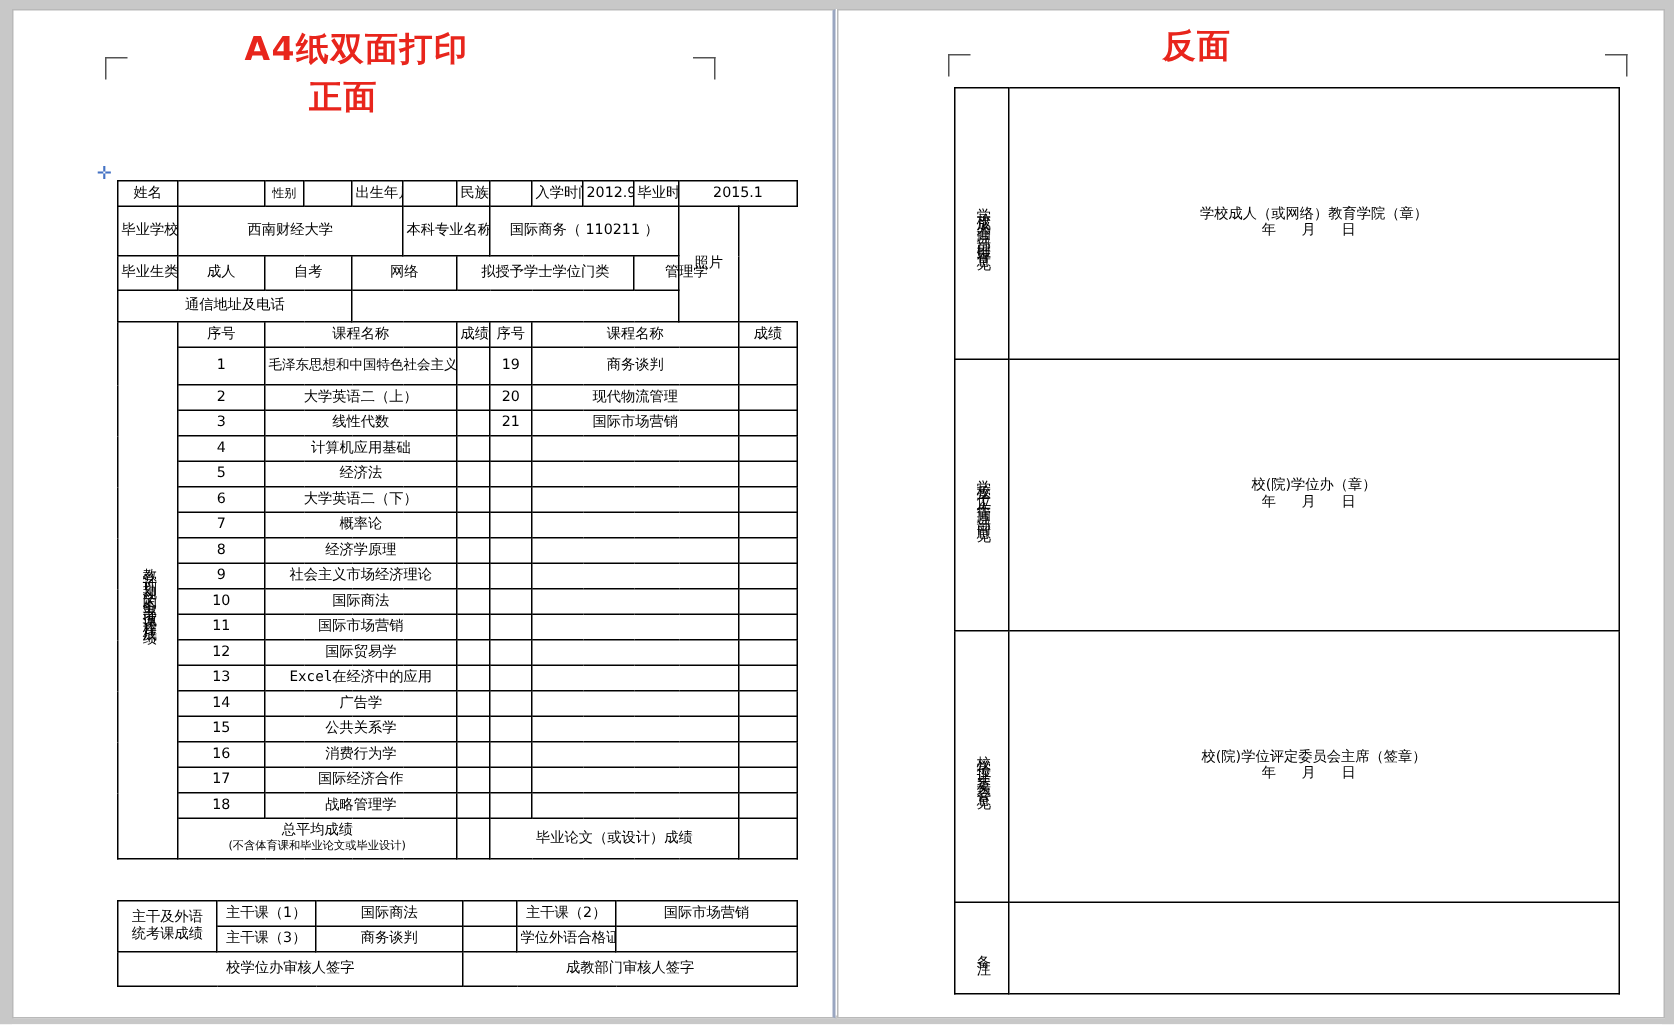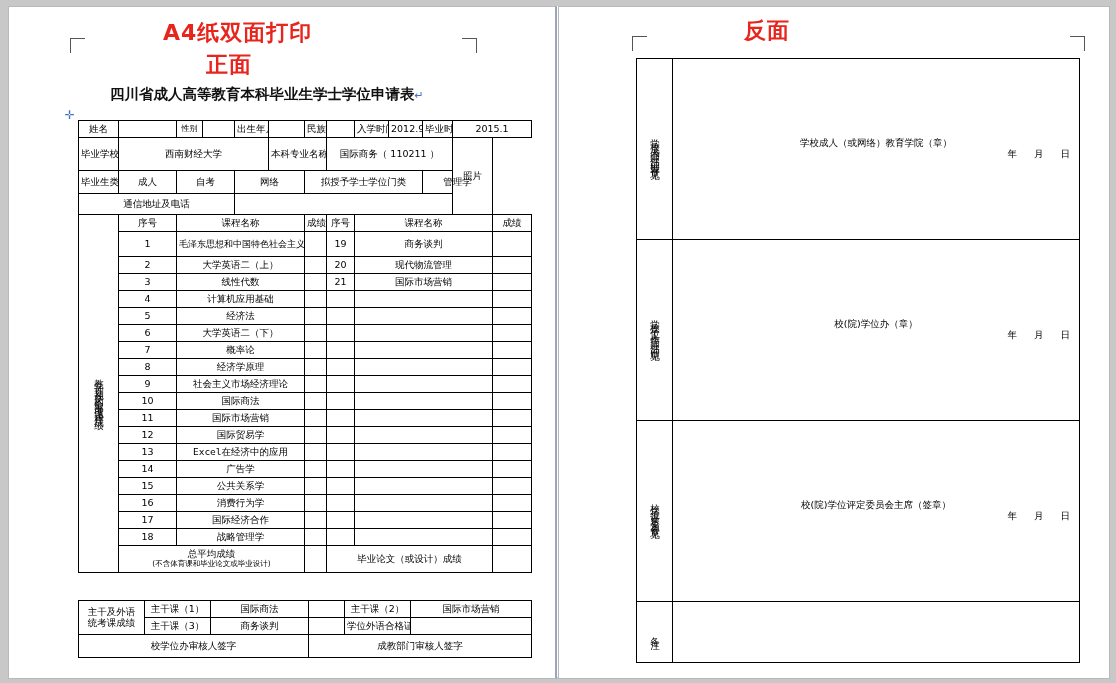--- a/index.html
+++ b/index.html
@@ -49,21 +49,21 @@
     position: absolute;
     color: #e8251c;
     font-family: "DejaVu Sans", sans-serif;
     font-size: 22px;
     font-weight: bold;
     letter-spacing: 1px;
     white-space: nowrap;
   }
   #front-label-1 { left: 163px; top: 18px; }
   #front-label-2 { left: 206px; top: 50px; }
-  #back-label-1 { left: 744px; top: 16px; }
+  #back-label-1 { left: 775px; top: 16px; }
 
   
   .crop {
     position: absolute;
     border-color: #555;
     border-style: solid;
     width: 14px; height: 14px;
   }
   .crop.tl { border-width: 1px 0 0 1px; }
   .crop.tr { border-width: 1px 1px 0 0; }
@@ -138,21 +138,21 @@
     width: 443px;
   }
   #back-table td { height: auto; }
 
   .sig-block {
     font-size: 9.5px;
     line-height: 1.9;
     text-align: center;
     white-space: nowrap;
   }
-  .spaced { letter-spacing: 7px; text-align: right; }
+  .spaced { letter-spacing: 7px; }
   .photo-cell { font-size: 9.5px; }
   .nowrapwrap { white-space: normal; }
 </style>
 </head>
 <body>
 
 <div id="page">
   <div class="top-strip"></div>
   <div class="bottom-strip"></div>
   <div class="side-strip left"></div>
@@ -163,23 +163,20 @@
 
   <div class="crop tl" style="left:70px; top:38px;"></div>
   <div class="crop tr" style="left:462px; top:38px;"></div>
   <div class="crop tl" style="left:632px; top:36px;"></div>
   <div class="crop tr" style="left:1070px; top:36px;"></div>
 
   <div class="red-title" id="front-label-1">A4纸双面打印</div>
   <div class="red-title" id="front-label-2">正面</div>
   <div class="red-title" id="back-label-1">反面</div>
 
-  <div class="doc-title">
-    <span>四川省成人高等教育本科毕业生学士学位申请表</span><span class="para-mark">↵</span>
-  </div>
 
   <div class="move-handle">✛</div>
 
   <table class="form" id="front-table">
     <colgroup>
       <col style="width:40px">
         <col style="width:58px">
         <col style="width:26px">
       <col style="width:32px">
         <col style="width:34px">

